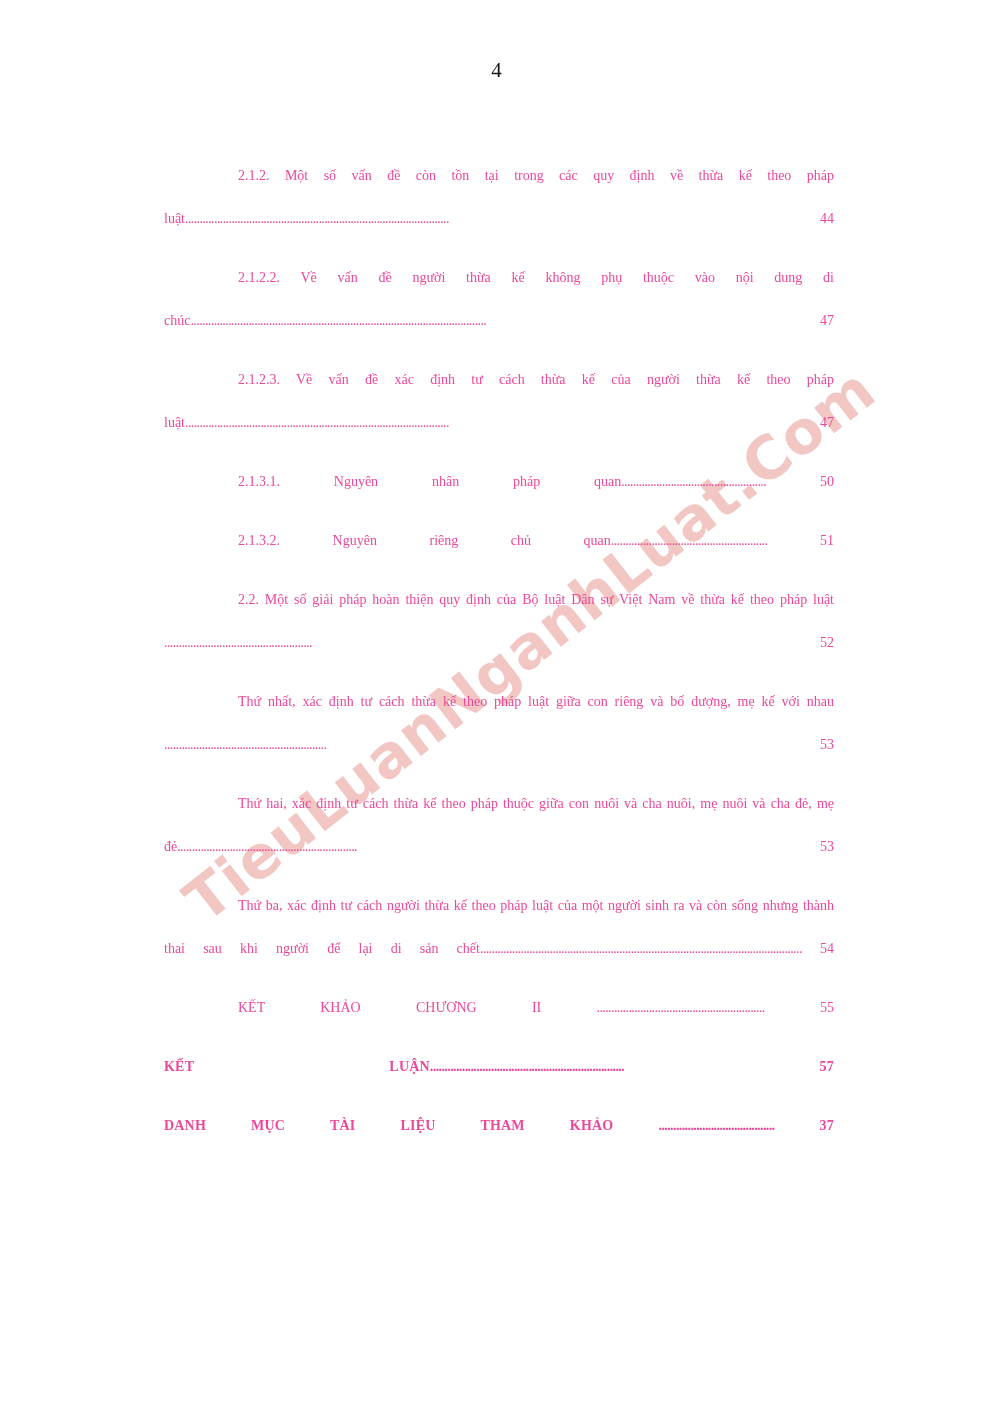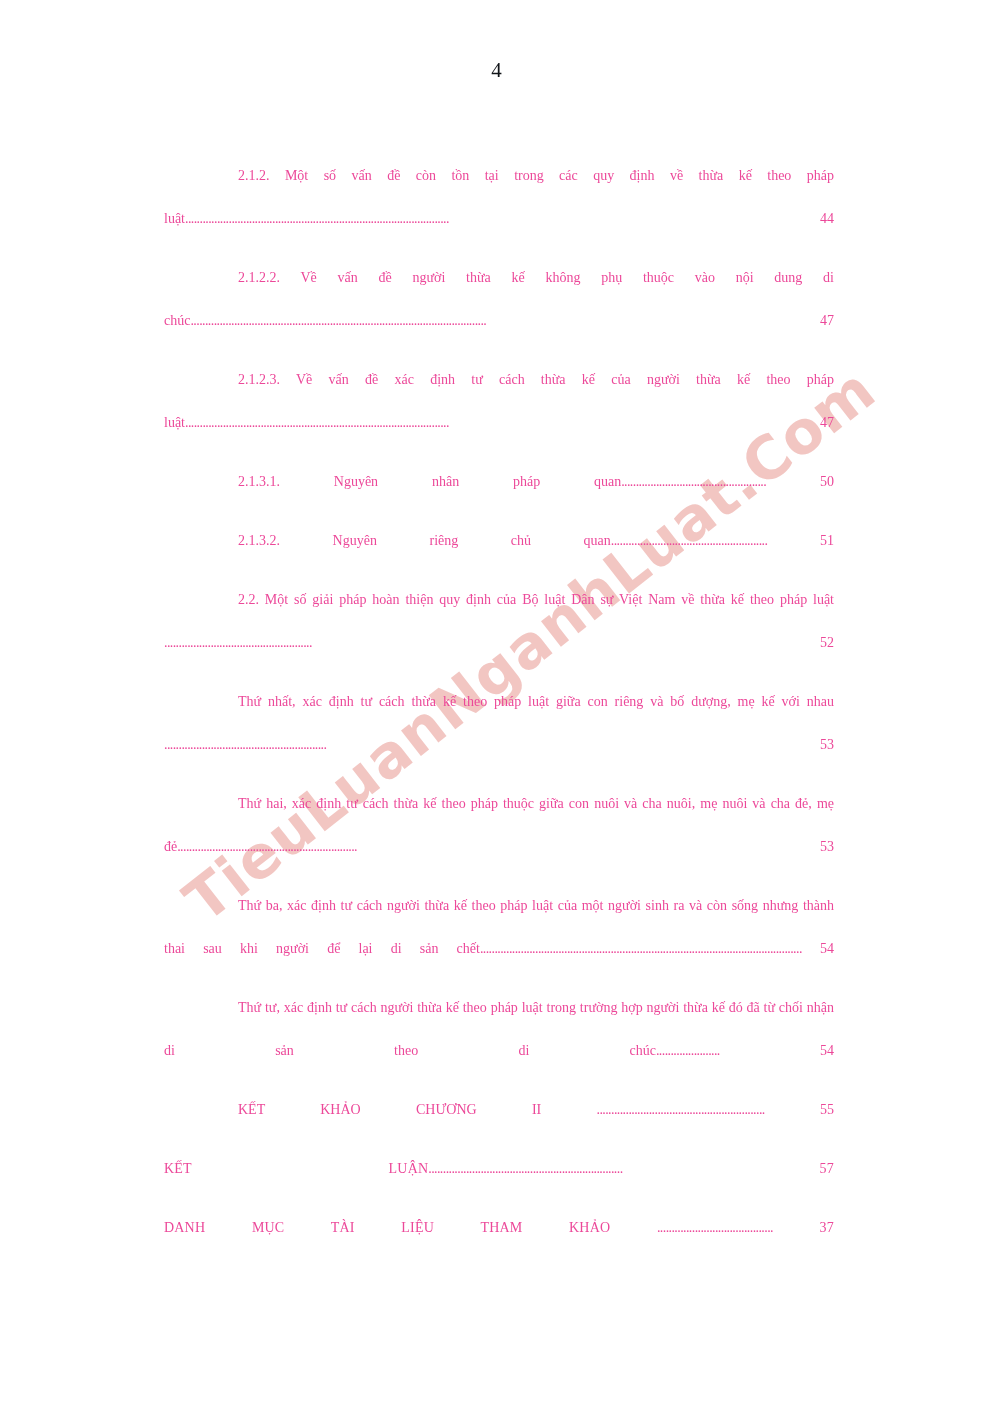--- a/index.html
+++ b/index.html
@@ -64,21 +64,21 @@
     line-height: 43px;
     text-align: justify;
     text-align-last: justify;
     color: #ec4899;
     margin: 16px;
     padding: 0;
     word-spacing: 0.2px;
   }
   .toc-entry.indent { text-indent: 74px; }
   .toc-entry.bold {
-    font-weight: normal;
+    font-weight: bold;
     letter-spacing: 0.2px;
   }
 
   
   .e-title { white-space: pre-wrap; }
   .leader {
     letter-spacing: -0.6px;
     word-spacing: -0.6px;
   }
   .e-page { white-space: pre; }
@@ -95,19 +95,18 @@
   <div class="toc" id="toc-root">
       <p class="toc-entry indent"><span class="e-title">2.1.2. Một số vấn đề còn tồn tại trong các quy định về thừa kế theo pháp luật</span><span class="leader">...........................................................................................</span> <span class="e-page">44</span></p>
       <p class="toc-entry indent"><span class="e-title">2.1.2.2. Về vấn đề người thừa kế không phụ thuộc vào nội dung di chúc</span><span class="leader">......................................................................................................</span> <span class="e-page">47</span></p>
       <p class="toc-entry indent"><span class="e-title">2.1.2.3. Về vấn đề xác định tư cách thừa kế của người thừa kế theo pháp luật</span><span class="leader">...........................................................................................</span> <span class="e-page">47</span></p>
       <p class="toc-entry indent"><span class="e-title">2.1.3.1. Nguyên nhân pháp quan</span><span class="leader">..................................................</span> <span class="e-page">50</span></p>
       <p class="toc-entry indent"><span class="e-title">2.1.3.2. Nguyên riêng chủ quan</span><span class="leader">......................................................</span> <span class="e-page">51</span></p>
       <p class="toc-entry indent"><span class="e-title">2.2. Một số giải pháp hoàn thiện quy định của Bộ luật Dân sự Việt Nam về thừa kế theo pháp luật </span><span class="leader">...................................................</span> <span class="e-page">52</span></p>
       <p class="toc-entry indent"><span class="e-title">Thứ nhất, xác định tư cách thừa kế theo pháp luật giữa con riêng và bố dượng, mẹ kế với nhau </span><span class="leader">........................................................</span> <span class="e-page">53</span></p>
       <p class="toc-entry indent"><span class="e-title">Thứ hai, xác định tư cách thừa kế theo pháp thuộc giữa con nuôi và cha nuôi, mẹ nuôi và cha đẻ, mẹ đẻ</span><span class="leader">..............................................................</span> <span class="e-page">53</span></p>
       <p class="toc-entry indent"><span class="e-title">Thứ ba, xác định tư cách người thừa kế theo pháp luật của một người sinh ra và còn sống nhưng thành thai sau khi người để lại di sản chết</span><span class="leader">...............................................................................................................</span> <span class="e-page">54</span></p>
-      <p class="toc-entry indent"><span class="e-title">Thứ tư, xác định tư cách người thừa kế theo pháp luật trong trường hợp người thừa kế đó đã từ chối nhận di sản theo di chúc</span><span class="leader">......................</span> <span class="e-page">54</span></p>
       <p class="toc-entry indent"><span class="e-title">KẾT KHẢO CHƯƠNG II </span><span class="leader">..........................................................</span> <span class="e-page">55</span></p>
       <p class="toc-entry bold"><span class="e-title">KẾT LUẬN</span><span class="leader">...................................................................</span> <span class="e-page">57</span></p>
       <p class="toc-entry bold"><span class="e-title">DANH MỤC TÀI LIỆU THAM KHẢO </span><span class="leader">........................................</span> <span class="e-page">37</span></p>
     </div>
 
 </div>
 
 </body></html>

